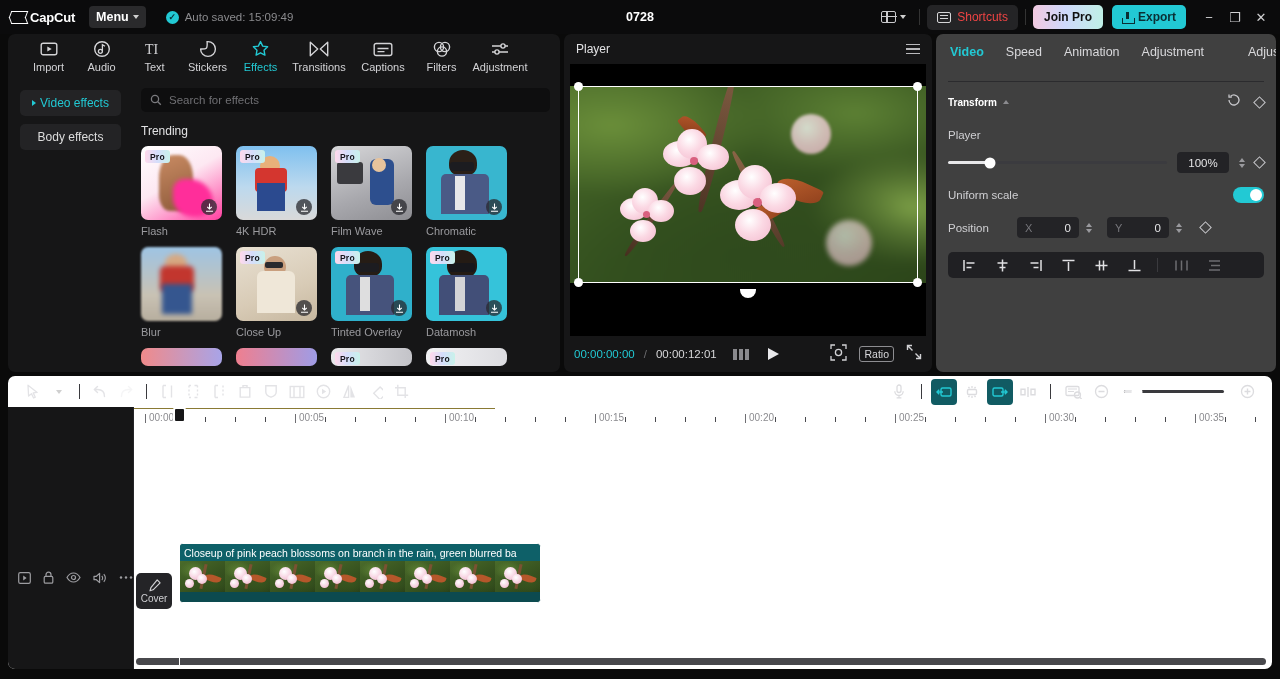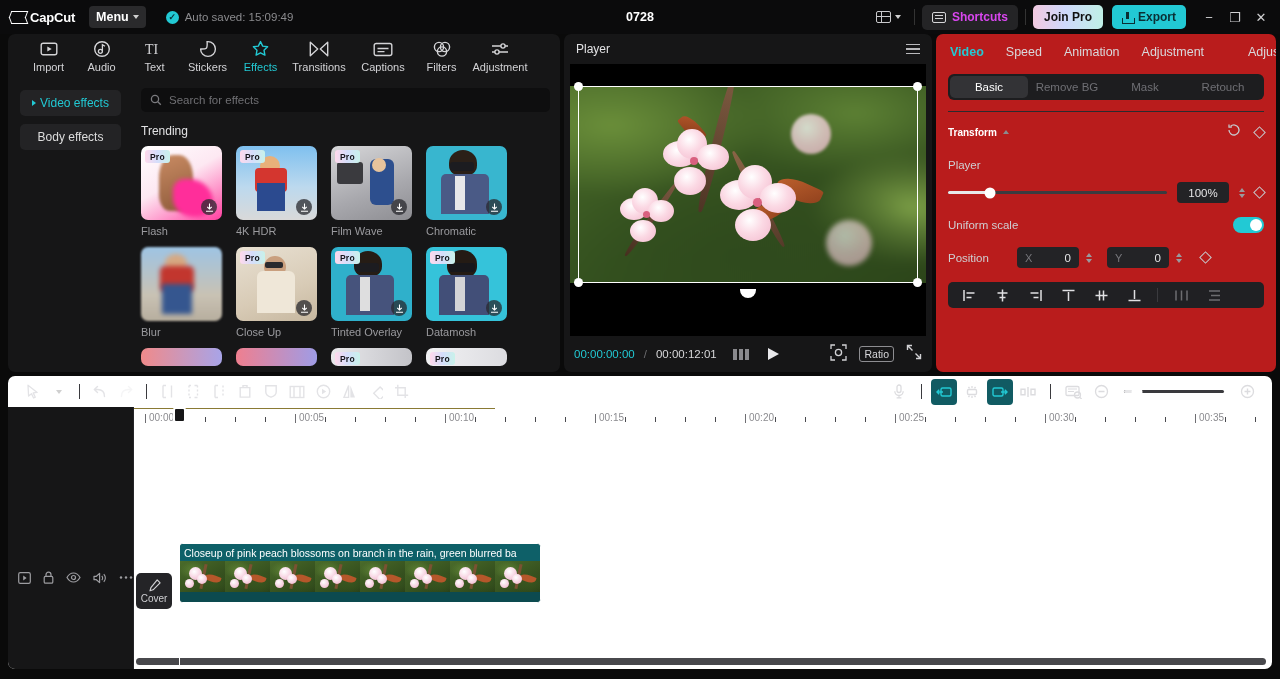--- a/index.html
+++ b/index.html
@@ -42,21 +42,21 @@
     font-size: 12.5px; font-weight: bold; color: #fff; pointer-events: none;
   }
   .tb-right { margin-left: auto; display: flex; align-items: center; gap: 0; padding-right: 6px; }
   .layout-btn { display: flex; align-items: center; gap: 4px; padding: 4px 6px; }
   .layout-ico { width: 15px; height: 12px; border: 1.4px solid #c9c9cc; border-radius: 2px; position: relative; }
   .layout-ico:before { content: ""; position: absolute; left: 4px; top: -1.4px; bottom: -1.4px; width: 1.4px; background: #c9c9cc; }
   .layout-ico:after { content: ""; position: absolute; left: -1.4px; right: -1.4px; top: 4px; height: 1.4px; background: #c9c9cc; }
   .vsep { width: 1px; height: 16px; background: #333; margin: 0 7px; }
   .shortcuts-btn {
     display: flex; align-items: center; gap: 6px; background: #242426;
-    border-radius: 5px; height: 25px; padding: 0 10px; font-size: 12px; color: #d946ef; font-weight: bold;
+    border-radius: 5px; height: 25px; padding: 0 10px; font-size: 12px; color: #ef4444; font-weight: normal;
   }
   .sc-ico { width: 14px; height: 11px; border: 1.4px solid #d6d6d8; border-radius: 2px; position: relative; }
   .sc-ico:before { content:""; position:absolute; left:2px; top:2px; width:8px; height:1.2px; background:#d6d6d8; box-shadow: 0 3px 0 #d6d6d8; }
   .joinpro-btn {
     height: 24px; border-radius: 5px; padding: 0 11px; font-size: 12px; font-weight: bold;
     display: flex; align-items: center; color: #111;
     background: linear-gradient(90deg,#f2c9e0 0%,#cfd8fb 45%,#bff0e6 100%);
   }
   .export-btn {
     height: 24px; border-radius: 5px; padding: 0 10px; font-size: 12px; font-weight: bold;
@@ -168,21 +168,21 @@
   .tc-tot { font-size: 11.5px; color: #d8d8da; }
   .frames-ico { display: flex; gap: 2px; margin-left: 7px; }
   .frames-ico i { display: block; width: 4px; height: 11px; background: #8a8a8e; }
   .play-tri { width: 0; height: 0; border-top: 6.5px solid transparent; border-bottom: 6.5px solid transparent; border-left: 11px solid #e9e9ec; margin-left: 10px; }
   .pf-right { margin-left: auto; display: flex; align-items: center; gap: 12px; }
   .ratio-chip { border: 1px solid #8d8d91; border-radius: 3px; padding: 1px 4px; font-size: 10.5px; color: #d7d7da; }
 
   
   .right-panel {
     position: absolute; left: 936px; top: 34px; width: 340px; height: 338px;
-    background: #b91c1c; border-radius: 7px; overflow: hidden;
+    background: #404040; border-radius: 7px; overflow: hidden;
   }
   .rp-tabs { display: flex; align-items: center; height: 36px; padding: 0 14px; gap: 22px; position: relative; }
   .rp-tab { font-size: 12.5px; color: #d9d9dc; white-space: nowrap; }
   .rp-tab.active { color: #22c9d4; font-weight: bold; }
   .rp-tab.clipped { position: absolute; right: -6px; overflow: hidden; width: 34px; }
   .seg-row { margin: 4px 12px 0 12px; height: 26px; background: #1d1d1f; border-radius: 6px; display: flex; padding: 2px; }
   .seg { flex: 1; display: flex; align-items: center; justify-content: center; font-size: 11.5px; color: #6f6f74; border-radius: 5px; }
   .seg.active { background: #333336; color: #fff; }
   .rp-hr { height: 1px; background: #2b2b2e; margin: 11px 12px 0 12px; }
   .xform-head { display: flex; align-items: center; margin: 11px 12px 0 12px; }
@@ -670,26 +670,20 @@
 
   <div class="right-panel">
     <div class="rp-tabs">
       <span class="rp-tab active">Video</span>
       <span class="rp-tab">Speed</span>
       <span class="rp-tab">Animation</span>
       <span class="rp-tab">Adjustment</span>
       <span class="rp-tab clipped">Adjust</span>
     </div>
 
-    <div class="seg-row">
-      <span class="seg active">Basic</span>
-      <span class="seg">Remove BG</span>
-      <span class="seg">Mask</span>
-      <span class="seg">Retouch</span>
-    </div>
 
     <div class="rp-hr"></div>
 
     <div class="xform-head">
       <span class="t">Transform</span>
       <span class="tri-up"></span>
       <span class="xf-actions">
         <span>
           <svg width="14" height="14" viewBox="0 0 14 14">
               <path d="M2 7a5 5 0 1 0 1.6-3.7M2 1.4V4.2h2.8" fill="none" stroke="#c6c6ca" stroke-width="1.3"></path>

